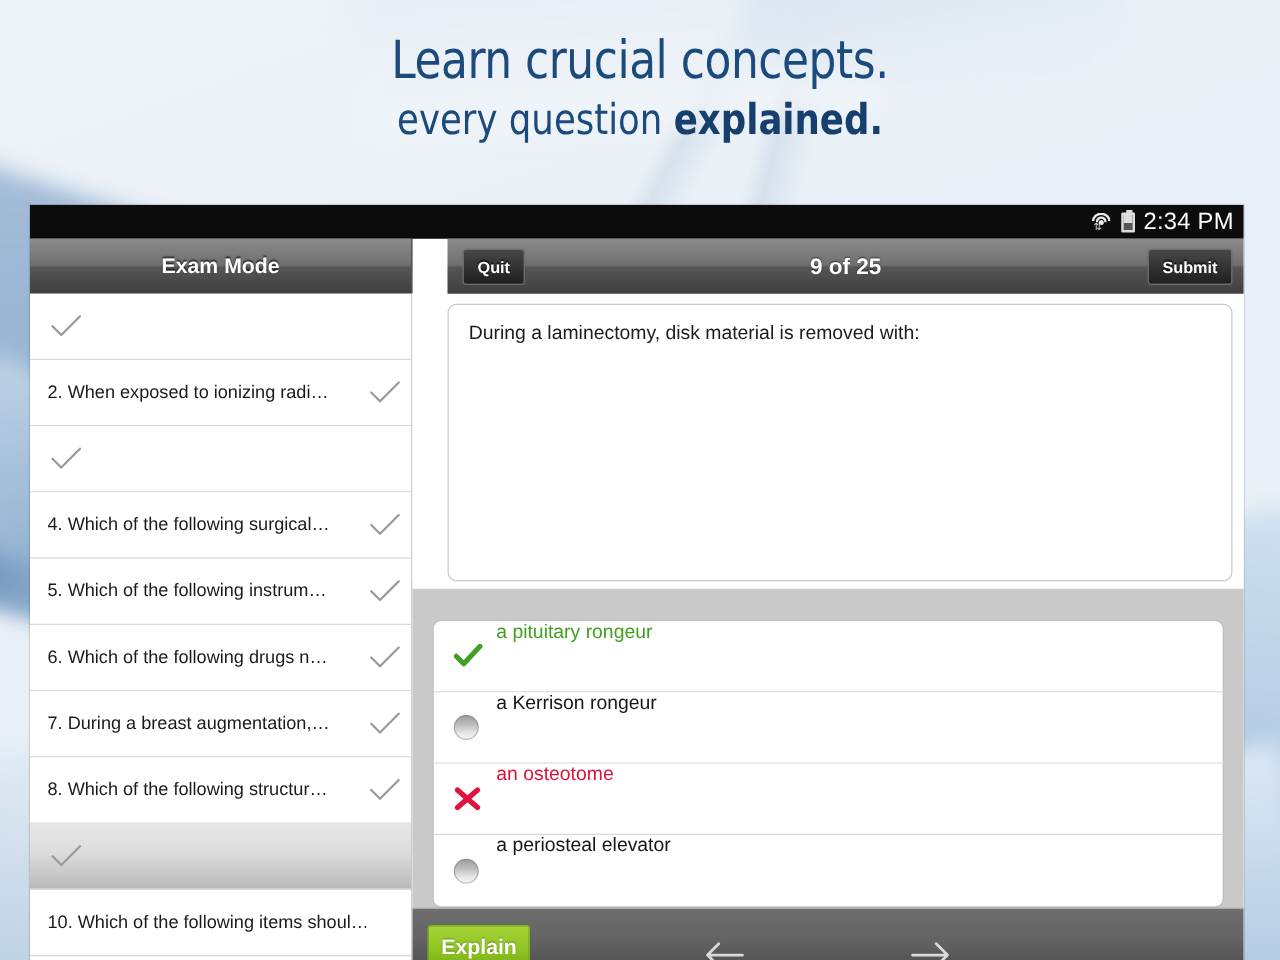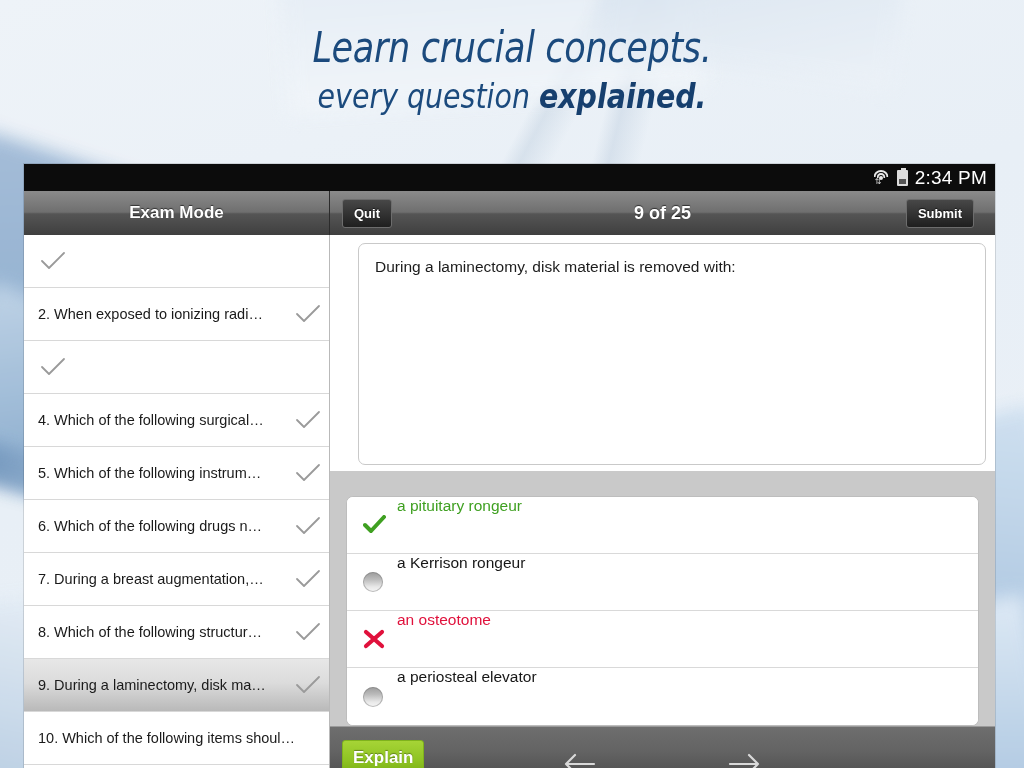--- a/index.html
+++ b/index.html
@@ -29,21 +29,21 @@
   .bgR1 { right:-60px; top:420px; width:180px; height:400px;
           background:linear-gradient(200deg,#cfe0f0,#8db0d4); transform:rotate(-14deg); opacity:.95;}
   .bgR2 { right:-20px; top:600px; width:90px; height:220px;
           background:linear-gradient(190deg,#e3edf7,#a9c5e0); transform:rotate(-10deg); opacity:.9;}
   .bgTop1 { left:280px; top:-120px; width:420px; height:220px;
           background:linear-gradient(180deg,#dbe6f1,#f2f6fa); transform:rotate(-4deg); opacity:.8;}
   .bgTop2 { left:600px; top:-60px; width:300px; height:130px;
           background:linear-gradient(160deg,#c9d9ea,#eef3f8); transform:rotate(8deg); opacity:.6;}
 
   
-  .headline { position:absolute; left:0; top:24px; width:1024px; text-align:center; z-index:5;font-style:italic; }
+  .headline { position:absolute; left:0; top:24px; width:1024px; text-align:center; z-index:5; }
   .headline .l1 {
     font-family:"DejaVu Sans Condensed","Liberation Sans", sans-serif;
     font-size:42px; line-height:48px; letter-spacing:-.4px;
     font-weight:400; color:#1b4a7d; transform:scaleX(.93); display:block;
   }
   .headline .l2 {
     font-family:"DejaVu Sans Condensed","Liberation Sans", sans-serif;
     font-size:34px; line-height:40px; margin-top:4px;
     font-weight:400; color:#1b4a7d; transform:scaleX(.93); display:block;
   }
@@ -68,39 +68,39 @@
   .wifi-ico i:nth-child(1){ width:15px; height:7px; top:0; }
   .wifi-ico i:nth-child(2){ width:9px;  height:5px; top:3px; }
   .wifi-ico i:nth-child(3){ width:4px;  height:4px; top:6px; background:#e8e8e8; border-radius:50%; border:none;}
   .wifi-ico b { position:absolute; bottom:-1px; left:2px; font-size:8px; color:#ddd; font-weight:400;}
   .batt { width:11px; height:16px; border:2px solid #dcdcdc; border-radius:1px; position:relative;
           background:linear-gradient(180deg,#dcdcdc 55%, #555 55%); }
   .batt:before { content:""; position:absolute; top:-4px; left:2px; width:5px; height:3px; background:#dcdcdc;}
   .clock { font-size:19px; letter-spacing:.2px; color:#fff; }
 
   
-  .apphead { height:44px; display:flex; }
+  .apphead { height:44px; display:flex;gap:28px; }
   .apphead-left {
     width:306px; display:flex; align-items:center; justify-content:center;
     background:linear-gradient(180deg,#8b8b8b 0%, #6f6f6f 48%, #555 52%, #3f3f3f 100%);
     border-right:1px solid #2b2b2b;
   }
   .apphead-left span { color:#fff; font-size:17px; font-weight:700; text-shadow:0 -1px 1px rgba(0,0,0,.6);}
   .apphead-right {
     flex:1; display:flex; align-items:center; position:relative;
     background:linear-gradient(180deg,#8b8b8b 0%, #6f6f6f 48%, #555 52%, #3f3f3f 100%);
   }
   .hbtn {
     background:linear-gradient(180deg,#474747,#1f1f1f);
     border:1px solid #6d6d6d; border-radius:3px;
     color:#fff; font-size:13px; font-weight:700; padding:6px 11px;
     text-shadow:0 -1px 1px rgba(0,0,0,.7); cursor:pointer;
   }
   .quit-btn { margin-left:12px; }
-  .submit-btn { position:absolute; right:21px; }
+  .submit-btn { position:absolute; right:9px; }
   .qcount {
     position:absolute; left:0; right:0; text-align:center; color:#fff;
     font-size:18px; font-weight:700; text-shadow:0 -1px 1px rgba(0,0,0,.6);
     pointer-events:none;
   }
 
   
   .tbody { display:flex; height:533px; }
 
   
@@ -263,21 +263,20 @@
         </div>
         <div class="qrow">
           <div class="txt">8. Which of the following structur…</div>
           <div class="qcheck">
             <svg width="26" height="20" viewBox="0 0 26 20">
               <path d="M2 10 L9 17 L24 2" fill="none" stroke="#9a9a9a" stroke-width="1.8" stroke-linecap="round" stroke-linejoin="round"></path>
             </svg>
           </div>
         </div>
         <div class="qrow sel">
-          <div class="txt">9. During a laminectomy, disk ma…</div>
           <div class="qcheck">
             <svg width="26" height="20" viewBox="0 0 26 20">
               <path d="M2 10 L9 17 L24 2" fill="none" stroke="#9a9a9a" stroke-width="1.8" stroke-linecap="round" stroke-linejoin="round"></path>
             </svg>
           </div>
         </div>
         <div class="qrow">
           <div class="txt">10. Which of the following items shoul…</div>
           <div class="qcheck"></div>
         </div>

